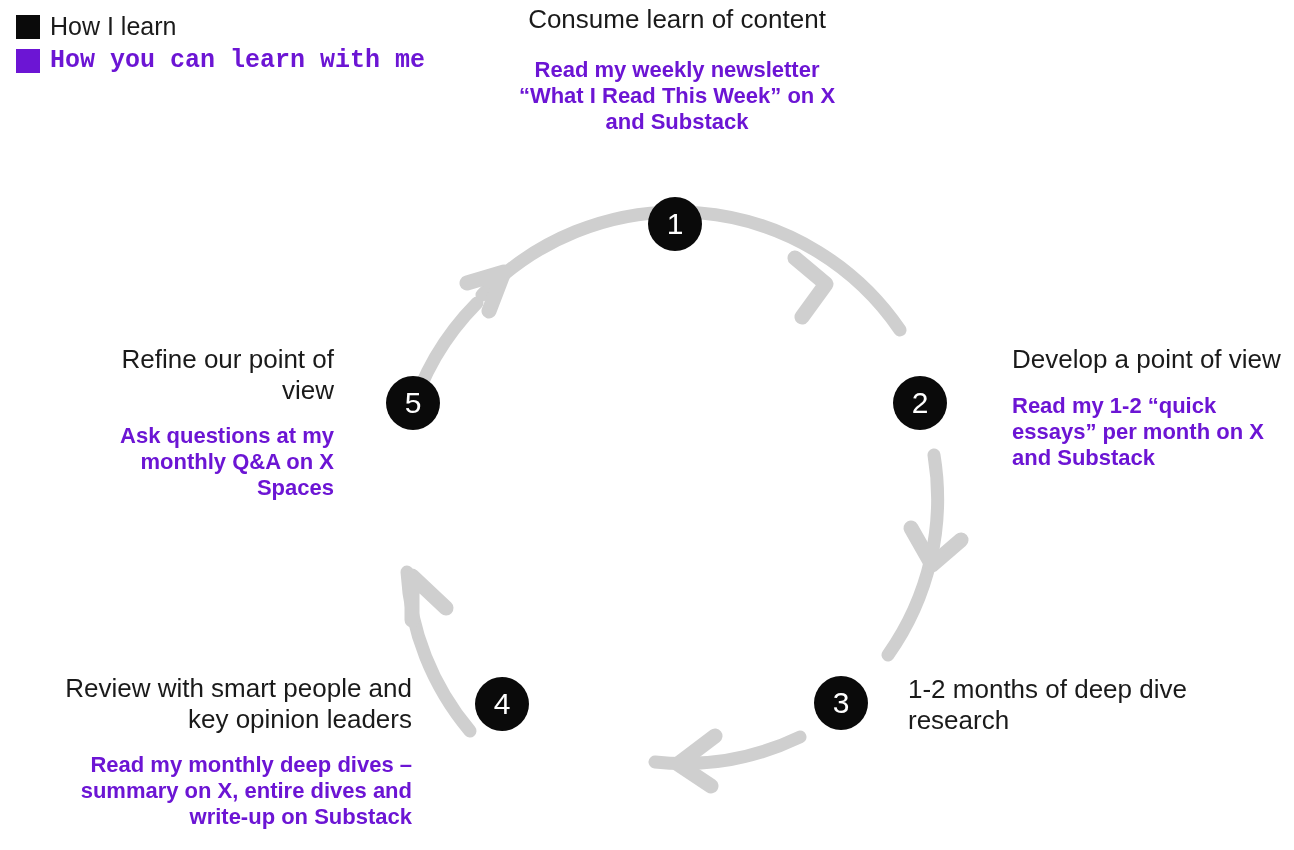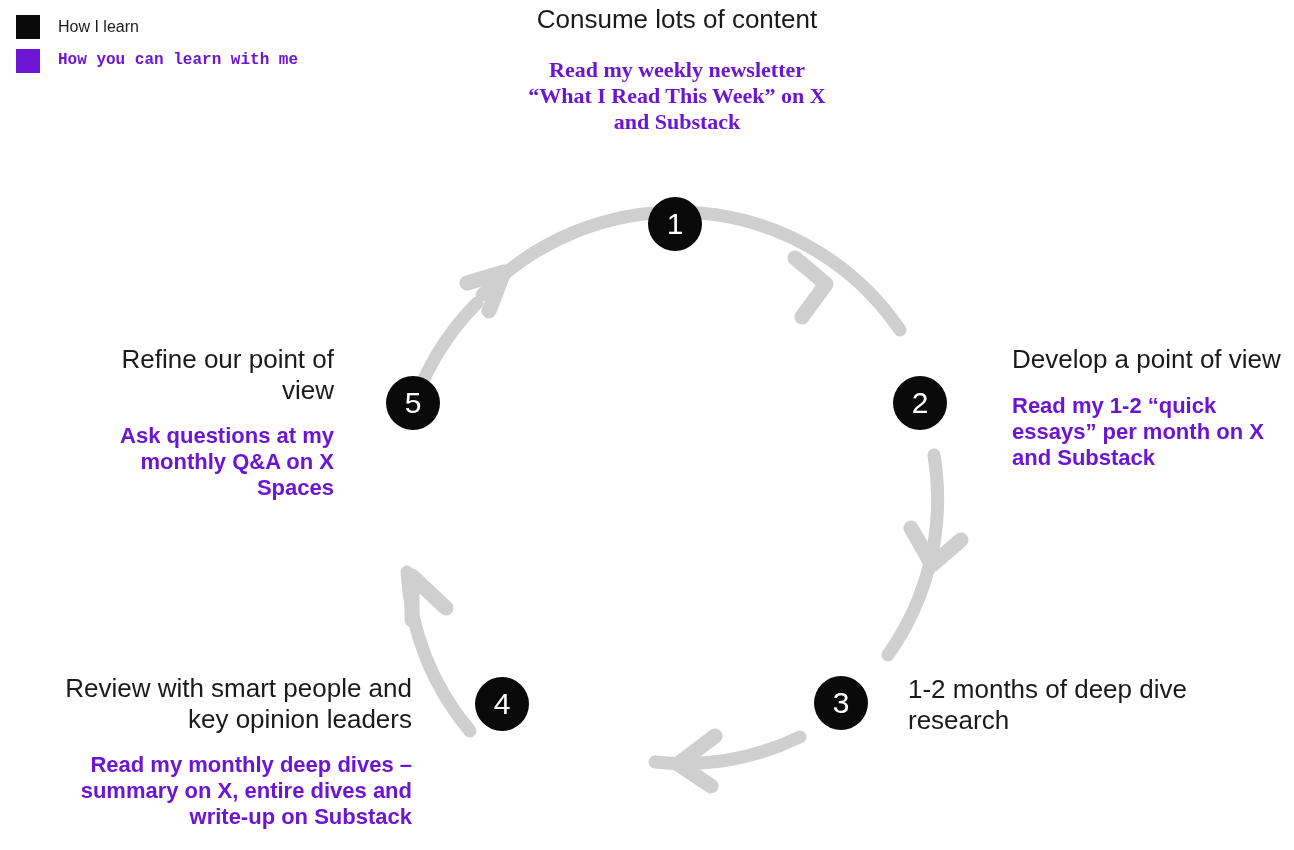--- a/index.html
+++ b/index.html
@@ -26,22 +26,22 @@
     display: flex;
     align-items: center;
     height: 34px;
   }
   .legend-swatch {
     width: 24px;
     height: 24px;
     flex: 0 0 auto;
   }
   .legend-label {
-    margin-left: 18px;
-    font-size: 16px;
+    margin-left: 10px;
+    font-size: 25px;
     line-height: 1.1;
     white-space: nowrap;
   }
   .legend-row.black .legend-label { color: #1a1a1a; font-weight: 400; }
   .legend-row.purple .legend-label { font-weight: 700; font-family: Liberation Mono, monospace; }
 
   
   #cycle {
     position: absolute;
     left: 0;
@@ -135,22 +135,22 @@
   </g>
 </svg>
 
 <div class="badge" style="left: 648px; top: 197px; background: rgb(10, 10, 10);">1</div>
 <div class="badge" style="left: 893px; top: 376px; background: rgb(10, 10, 10);">2</div>
 <div class="badge" style="left: 814px; top: 676px; background: rgb(10, 10, 10);">3</div>
 <div class="badge" style="left: 475px; top: 677px; background: rgb(10, 10, 10);">4</div>
 <div class="badge" style="left: 386px; top: 376px; background: rgb(10, 10, 10);">5</div>
 
 <div class="step-text" id="step1-text">
-  <p class="step-title">Consume lots of content</p>
-  <p class="step-sub" style="color: rgb(108, 21, 212); font-family: Liberation Serif, serif;">Read my weekly newsletter “What I Read This Week” on X and Substack</p>
+  <p class="step-title">Consume learn of content</p>
+  <p class="step-sub" style="color: rgb(108, 21, 212);">Read my weekly newsletter “What I Read This Week” on X and Substack</p>
 </div>
 
 <div class="step-text" id="step2-text">
   <p class="step-title">Develop a point of view</p>
   <p class="step-sub" style="color: rgb(108, 21, 212);">Read my 1-2 “quick essays” per month on X and Substack</p>
 </div>
 
 <div class="step-text" id="step3-text">
   <p class="step-title">1-2 months of deep dive research</p>
 </div>

